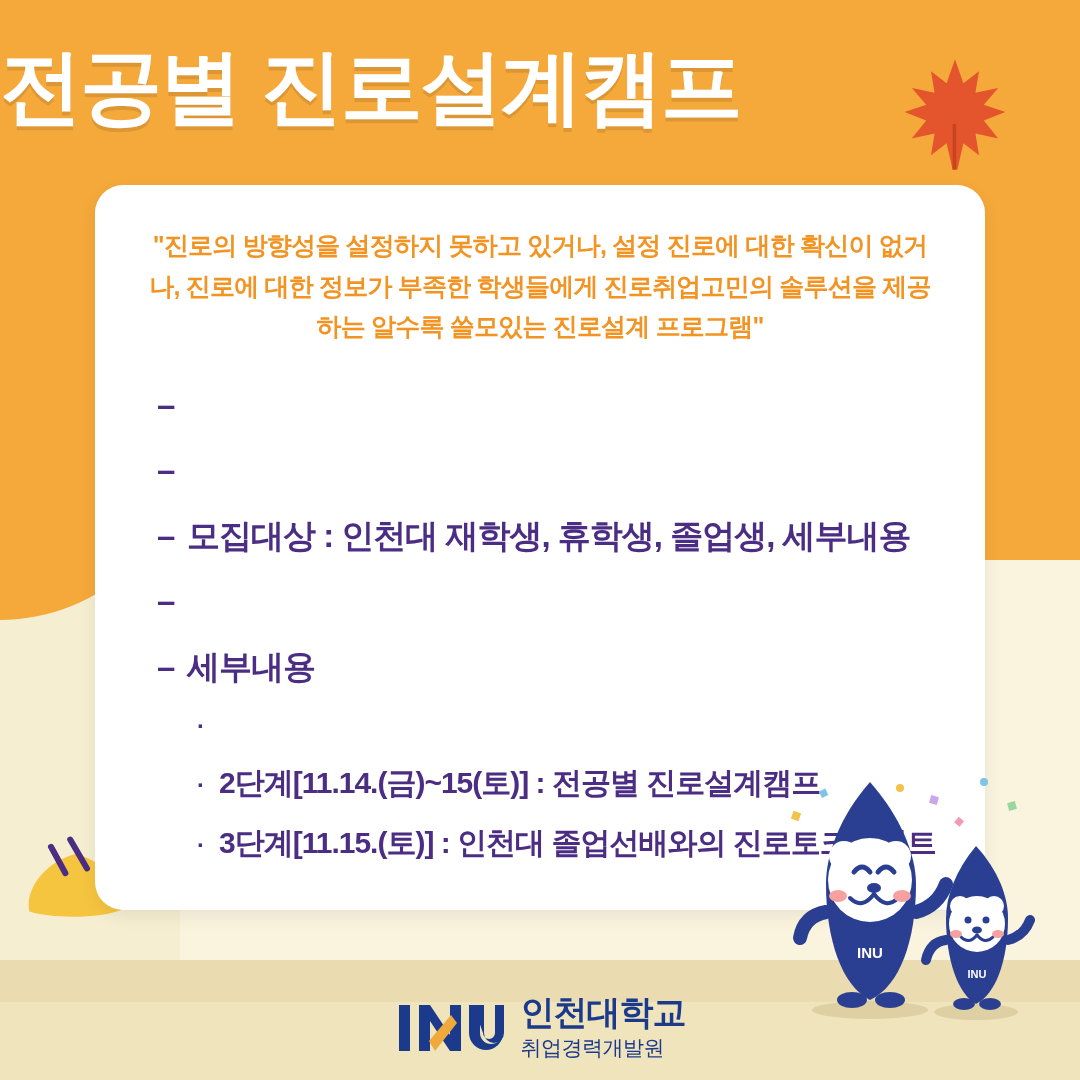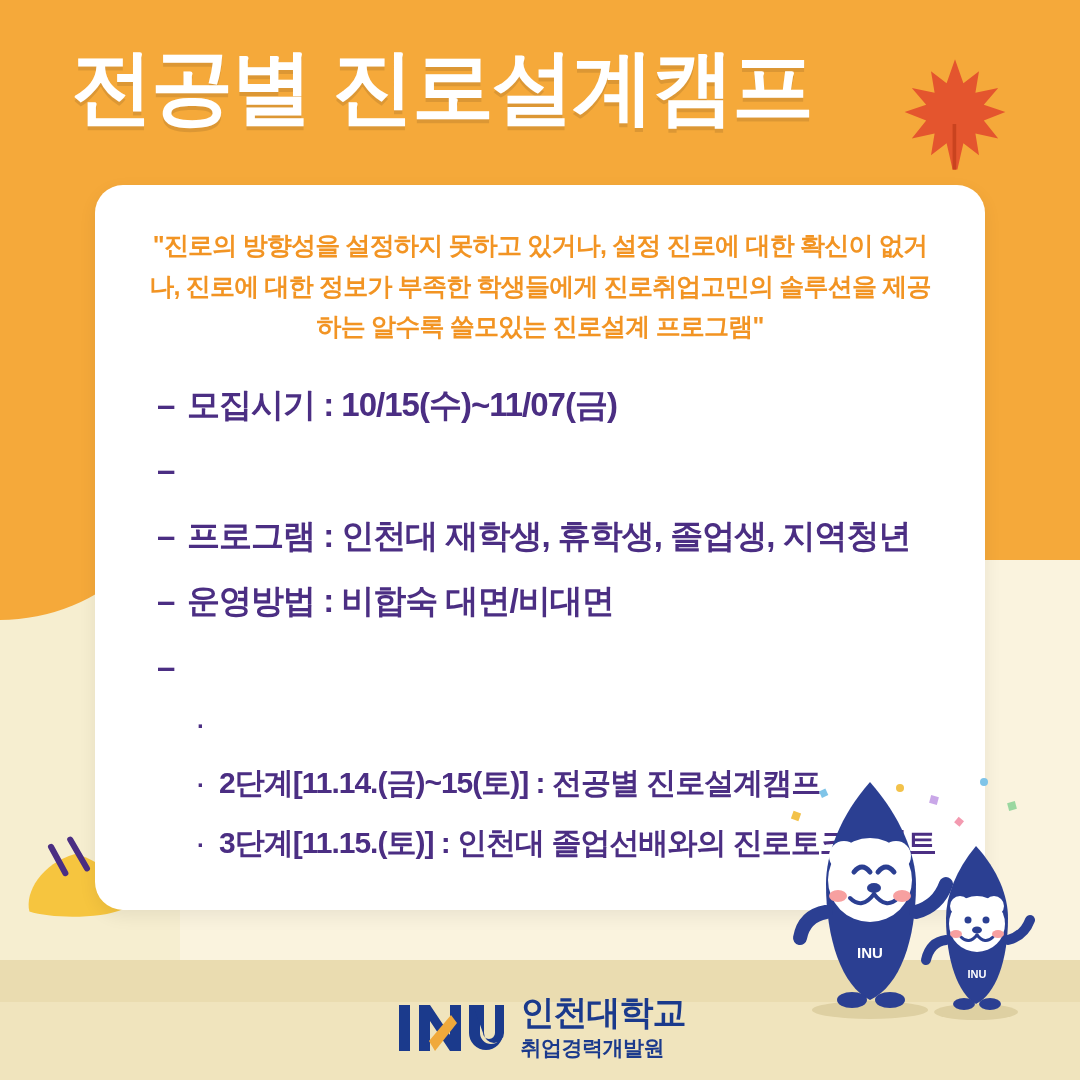--- a/index.html
+++ b/index.html
@@ -50,23 +50,22 @@
   .bg-bottom-band2 {
     position: absolute;
     left: 0; bottom: 0;
     width: 1080px; height: 78px;
     background: #f0e4bd;
   }
 
   
   .title-wrap {
     position: absolute;
-    left: 12px; top: 40px;
+    left: 0; top: 40px;
     width: 859px;
-    text-align: center;
     z-index: 5;
   }
   .title {
     display: inline-block;
     font-size: 82px;
     font-weight: 800;
     color: #ffffff;
     letter-spacing: -2px;
     text-shadow: 0 4px 0 rgba(0,0,0,0.10);
     line-height: 1.15;
@@ -168,21 +167,21 @@
     z-index: 7;
     margin-top: 40px;
   }
   .footer-mark { width: 112px; height: 62px; }
   .footer-text { display: flex; flex-direction: column; justify-content: center; }
   .footer-name {
     font-size: 34px; font-weight: 800; color: #1b3a8c; letter-spacing: -1px;
     line-height: 1.1;
   }
   .footer-sub {
-    font-size: 21px; font-weight: 700; color: #1b3a8c; letter-spacing: -0.5px;
+    font-size: 21px; font-weight: 400; color: #1b3a8c; letter-spacing: -0.5px;
     margin-top: 3px;
   }
 </style>
 </head>
 <body>
 
 <div class="bg-cream"></div>
 <div class="bg-cream-left"></div>
 <div class="bg-orange"></div>
 <div class="bg-bottom-band"></div>
@@ -205,39 +204,38 @@
   <path d="M30 14 L42 36" stroke="#4b2e83" stroke-width="5" stroke-linecap="round" fill="none"></path>
 </svg>
 
 <div class="card">
   <div class="quote">"진로의 방향성을 설정하지 못하고 있거나, 설정 진로에 대한 확신이 없거나, 진로에 대한 정보가 부족한 학생들에게 진로취업고민의 솔루션을 제공하는 알수록 쓸모있는 진로설계 프로그램"</div>
 
   <div class="items">
 
     <div class="item">
       <span class="dash">–</span>
-      <span class="label">모집시기 : 10/15(수)~11/07(금)</span>
-    </div>
-
-    <div class="item">
-      <span class="dash">–</span>
-    </div>
-
-    <div class="item">
-      <span class="dash">–</span>
-      <span class="label">프로그램 : 인천대 재학생, 휴학생, 졸업생, 지역청년</span>
-    </div>
-
-    <div class="item">
-      <span class="dash">–</span>
-      <span class="label">운영방법 : 비합숙 대면/비대면</span>
-    </div>
-
-    <div class="item">
-      <span class="dash">–</span>
+    </div>
+
+    <div class="item">
+      <span class="dash">–</span>
+    </div>
+
+    <div class="item">
+      <span class="dash">–</span>
+      <span class="label">모집대상 : 인천대 재학생, 휴학생, 졸업생, 세부내용</span>
+    </div>
+
+    <div class="item">
+      <span class="dash">–</span>
+    </div>
+
+    <div class="item">
+      <span class="dash">–</span>
+      <span class="label">세부내용</span>
     </div>
 
     <div class="subitems">
       <div class="subitem">
         <span class="dot">·</span>
       </div>
       <div class="subitem">
         <span class="dot">·</span>
         <span class="label">2단계[11.14.(금)~15(토)] : 전공별 진로설계캠프</span>
       </div>

